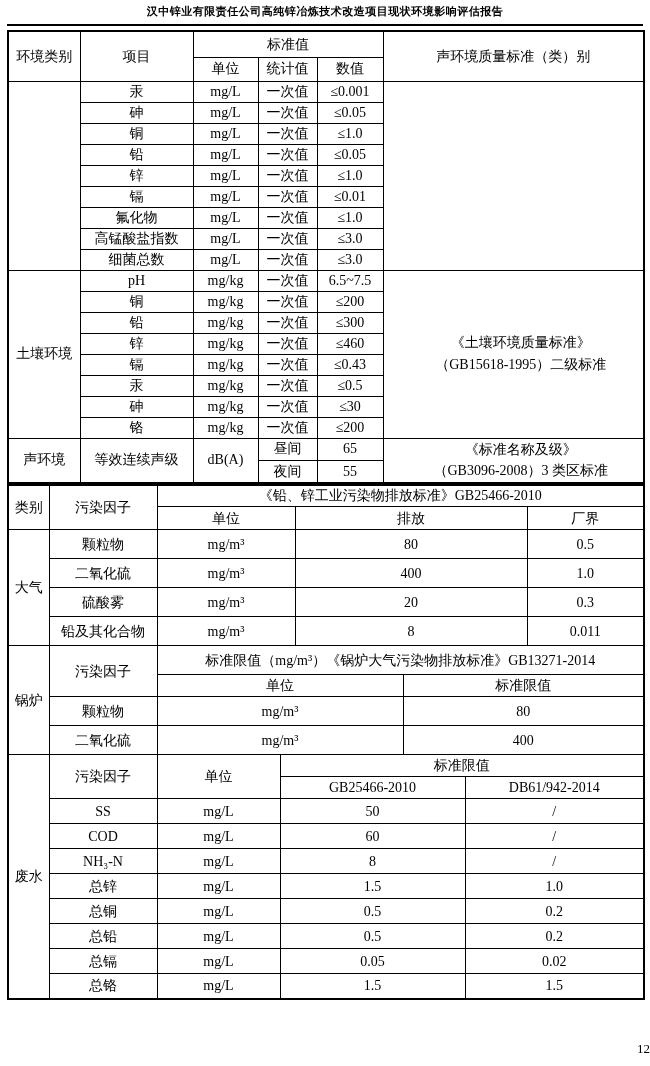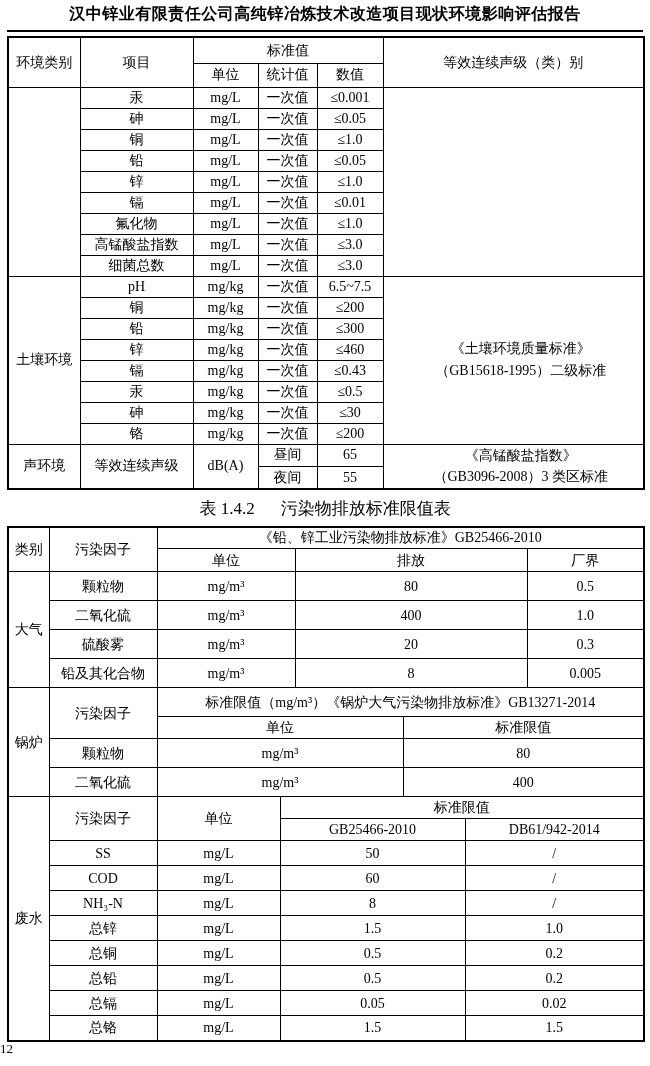--- a/index.html
+++ b/index.html
@@ -2,21 +2,21 @@
 <html><head>
 <meta charset="utf-8">
 <style>
   html,body{margin:0;padding:0;}
   body{
     width:650px;height:1066px;position:relative;background:#ffffff;color:#000;
     font-family:"Liberation Serif","DejaVu Serif",serif;
   }
   .page{position:absolute;inset:0;padding:4px 7px 0 7px;box-sizing:border-box;}
   .doc-header{
-    text-align:center;font-weight:bold;font-size:16px;letter-spacing:.5px;
+    text-align:center;font-weight:bold;font-size:11px;letter-spacing:.5px;
     padding-bottom:5px;border-bottom:2px solid #000;
   }
   table{border-collapse:collapse;table-layout:fixed;width:636px;}
   .t1,.t2{border:2px solid #000;}
   td{
     border:1px solid #000;text-align:center;vertical-align:middle;
     font-size:14px;padding:0 1px;overflow:hidden;line-height:1.25;
   }
   .t1{margin-top:4px;}
   .t1 .hr1{height:26px;} .t1 .hr2{height:24px;}
@@ -25,21 +25,21 @@
   .two-line{line-height:1.55;padding-left:16px;}
   .caption{
     display:flex;justify-content:center;align-items:center;gap:26px;
     font-size:17px;margin:7px 0 6px 0;
   }
   .t2 .h2a{height:22px;} .t2 .h2b{height:23px;}
   .t2 .ar{height:29px;}
   .t2 .bh1{height:29px;} .t2 .bh2{height:22px;} .t2 .br{height:29px;}
   .t2 .wh{height:22px;} .t2 .wr{height:25px;}
   .page-number{
-    position:absolute;left:0;right:0;bottom:9px;text-align:left;font-size:13px;
+    position:absolute;left:0;right:0;bottom:9px;text-align:right;font-size:13px;
   }
 </style>
 </head>
 <body>
 
 <div class="page">
 
   <div class="doc-header">汉中锌业有限责任公司高纯锌冶炼技术改造项目现状环境影响评估报告</div>
 
   <table class="t1">
@@ -49,21 +49,21 @@
         <col style="width:65px">
       <col style="width:59px">
         <col style="width:66px">
         <col style="width:261px">
     </colgroup>
     <tbody>
         <tr class="hr1">
       <td rowspan="2">环境类别</td>
       <td rowspan="2">项目</td>
       <td colspan="3">标准值</td>
-      <td rowspan="2">等效连续声级（类）别</td>
+      <td rowspan="2">声环境质量标准（类）别</td>
     </tr>
     <tr class="hr2">
       <td>单位</td>
       <td>统计值</td>
       <td>数值</td>
     </tr>
 
     <tr class="dr">
       <td rowspan="9"></td>
       <td>汞</td>
@@ -175,35 +175,31 @@
       <td>≤200</td>
     </tr>
 
     <tr class="nr">
       <td rowspan="2">声环境</td>
       <td rowspan="2">等效连续声级</td>
       <td rowspan="2">dB(A)</td>
       <td>昼间</td>
       <td>65</td>
       <td rowspan="2" class="two-line">
-        <span>《高锰酸盐指数》</span>
+        <span>《标准名称及级》</span>
         <span>（GB3096-2008）3 类区标准</span>
       </td>
     </tr>
     <tr class="nr">
       <td>夜间</td>
       <td>55</td>
     </tr>
   </tbody>
     </table>
 
-  <div class="caption">
-    <span>表 1.4.2</span>
-    <span>污染物排放标准限值表</span>
-  </div>
 
   <table class="t2">
     <colgroup>
       <col style="width:41px">
         <col style="width:108px">
         <col style="width:123px">
         <col style="width:15px">
       <col style="width:108px">
         <col style="width:62px">
         <col style="width:62px">
@@ -237,21 +233,21 @@
     <tr class="ar">
       <td>硫酸雾</td>
       <td colspan="2">mg/m³</td>
       <td colspan="3">20</td>
       <td>0.3</td>
     </tr>
     <tr class="ar">
       <td>铅及其化合物</td>
       <td colspan="2">mg/m³</td>
       <td colspan="3">8</td>
-      <td>0.005</td>
+      <td>0.011</td>
     </tr>
 
     <tr class="bh1">
       <td rowspan="4">锅炉</td>
       <td rowspan="2">污染因子</td>
       <td colspan="6">标准限值（mg/m³）《锅炉大气污染物排放标准》GB13271-2014</td>
     </tr>
     <tr class="bh2">
       <td colspan="3">单位</td>
       <td colspan="3">标准限值</td>

